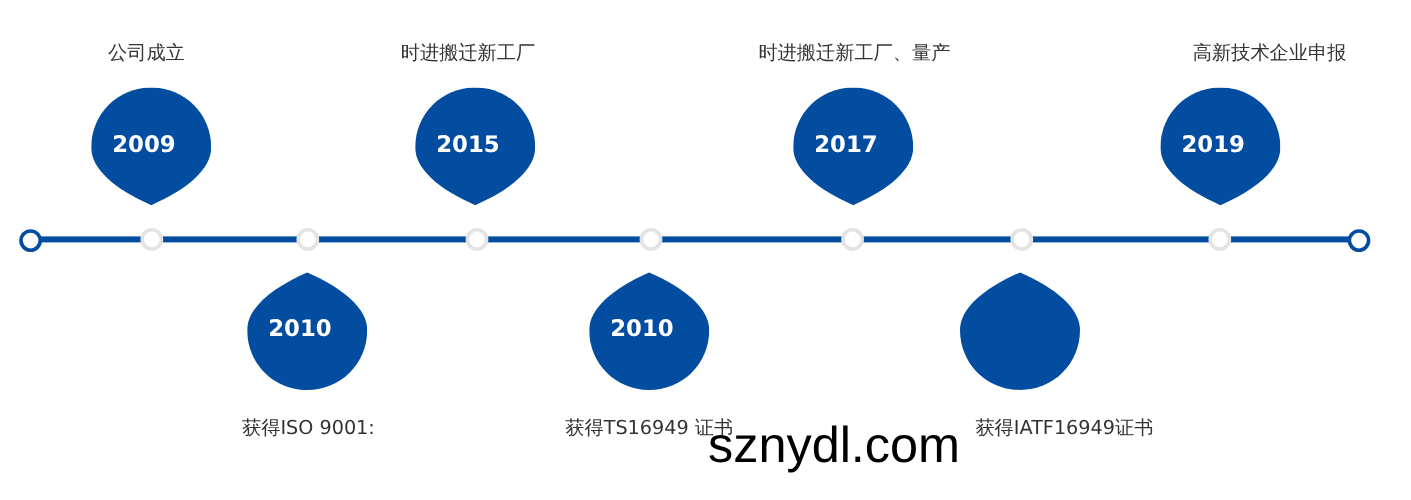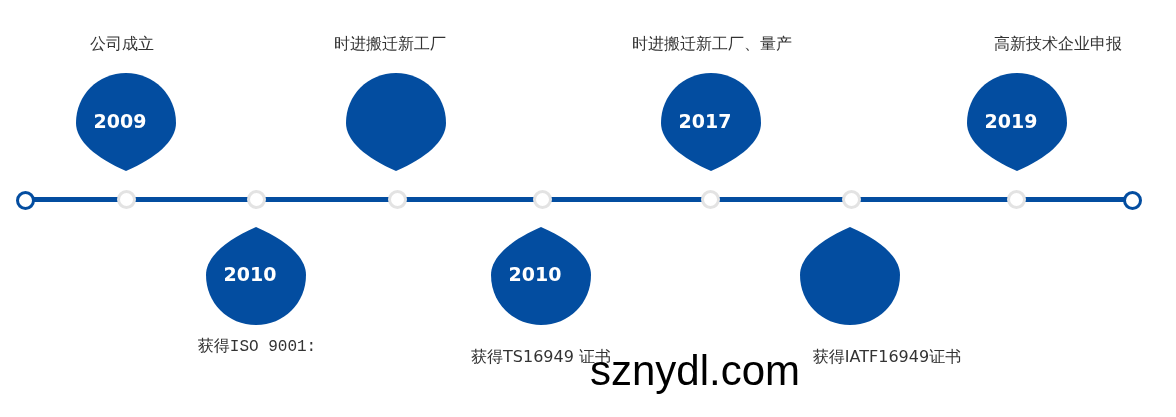--- a/index.html
+++ b/index.html
@@ -41,20 +41,21 @@
       <path d="M50,0 C78,0 100,22 100,50 C100,68 80,85 50,98 C20,85 0,68 0,50 C0,22 22,0 50,0 Z" fill="#034da0"></path>
     </svg>
     <div class="year" style="top:37px;">2009</div>
   </div>
 
   <div class="label" style="left:390px; top:30px;">时进搬迁新工厂</div>
   <div class="drop" style="left:346px; top:73px;">
     <svg width="100" height="100" viewBox="0 0 100 100">
       <path d="M50,0 C78,0 100,22 100,50 C100,68 80,85 50,98 C20,85 0,68 0,50 C0,22 22,0 50,0 Z" fill="#034da0"></path>
     </svg>
+    <div class="year" style="top:37px;">2015</div>
   </div>
 
   <div class="label" style="left:712px; top:30px;">时进搬迁新工厂、量产</div>
   <div class="drop" style="left:661px; top:73px;">
     <svg width="100" height="100" viewBox="0 0 100 100">
       <path d="M50,0 C78,0 100,22 100,50 C100,68 80,85 50,98 C20,85 0,68 0,50 C0,22 22,0 50,0 Z" fill="#034da0"></path>
     </svg>
     <div class="year" style="top:37px;">2017</div>
   </div>
 
@@ -65,21 +66,21 @@
     </svg>
     <div class="year" style="top:37px;">2019</div>
   </div>
 
   <div class="drop" style="left:206px; top:225px;">
     <svg width="100" height="100" viewBox="0 0 100 100">
       <path d="M50,2 C80,15 100,32 100,50 C100,78 78,100 50,100 C22,100 0,78 0,50 C0,32 20,15 50,2 Z" fill="#034da0"></path>
     </svg>
     <div class="year" style="top:38px;">2010</div>
   </div>
-  <div class="label" style="left:257px; top:333px;font-family:Liberation Mono, monospace;">
+  <div class="label" style="left:257px; top:343px;">
     <div>获得ISO 9001:</div>
   </div>
 
   <div class="drop" style="left:491px; top:225px;">
     <svg width="100" height="100" viewBox="0 0 100 100">
       <path d="M50,2 C80,15 100,32 100,50 C100,78 78,100 50,100 C22,100 0,78 0,50 C0,32 20,15 50,2 Z" fill="#034da0"></path>
     </svg>
     <div class="year" style="top:38px;">2010</div>
   </div>
   <div class="label" style="left:541px; top:343px;">获得TS16949 证书</div>

